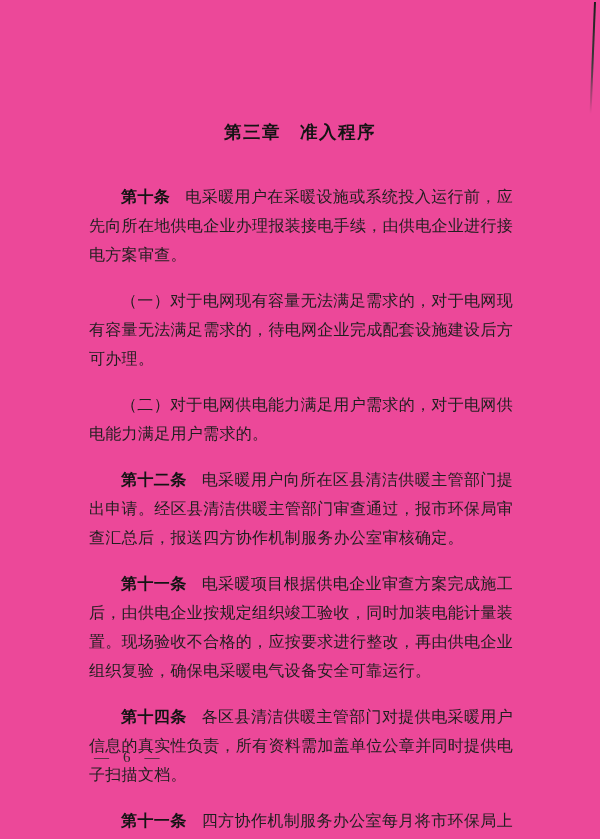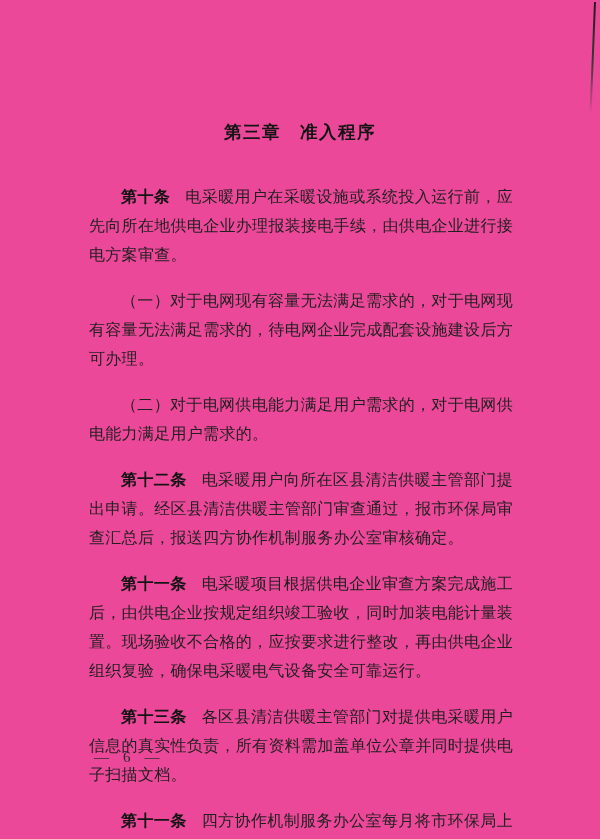--- a/index.html
+++ b/index.html
@@ -89,21 +89,21 @@
     <p class="para"><span class="term">第十条</span><span>电采暖用户在采暖设施或系统投入运行前，应先向所在地供电企业办理报装接电手续，由供电企业进行接电方案审查。</span></p>
 
     <p class="para"><span class="term"></span><span>（一）对于电网现有容量无法满足需求的，对于电网现有容量无法满足需求的，待电网企业完成配套设施建设后方可办理。</span></p>
 
     <p class="para"><span class="term"></span><span>（二）对于电网供电能力满足用户需求的，对于电网供电能力满足用户需求的。</span></p>
 
     <p class="para"><span class="term">第十二条</span><span>电采暖用户向所在区县清洁供暖主管部门提出申请。经区县清洁供暖主管部门审查通过，报市环保局审查汇总后，报送四方协作机制服务办公室审核确定。</span></p>
 
     <p class="para"><span class="term">第十一条</span><span>电采暖项目根据供电企业审查方案完成施工后，由供电企业按规定组织竣工验收，同时加装电能计量装置。现场验收不合格的，应按要求进行整改，再由供电企业组织复验，确保电采暖电气设备安全可靠运行。</span></p>
 
-    <p class="para"><span class="term">第十三条</span><span>各区县清洁供暖主管部门对提供电采暖用户信息的真实性负责，所有资料需加盖单位公章并同时提供电子扫描文档。</span></p>
+    <p class="para"><span class="term">第十四条</span><span>各区县清洁供暖主管部门对提供电采暖用户信息的真实性负责，所有资料需加盖单位公章并同时提供电子扫描文档。</span></p>
 
     <p class="para"><span class="term">第十一条</span><span>四方协作机制服务办公室每月将市环保局上报审查合格的电采暖用户信息，提供至国网张家口供电公司进行复核。</span></p>
 
   </div>
 
   <div class="footer">
     <span>—</span>
     <span>6</span>
     <span>—</span>
   </div>

